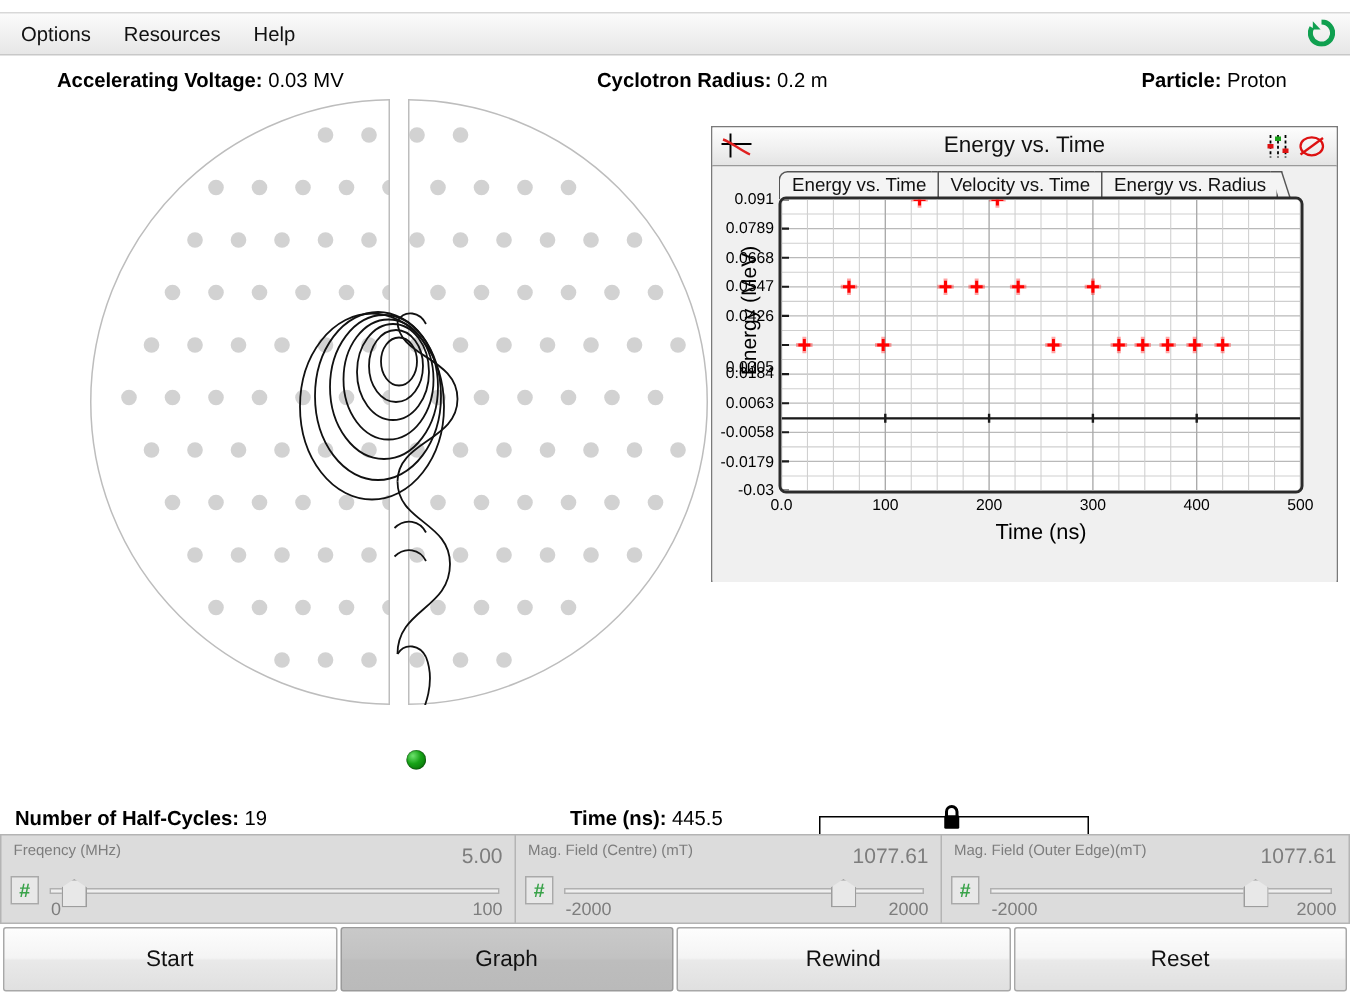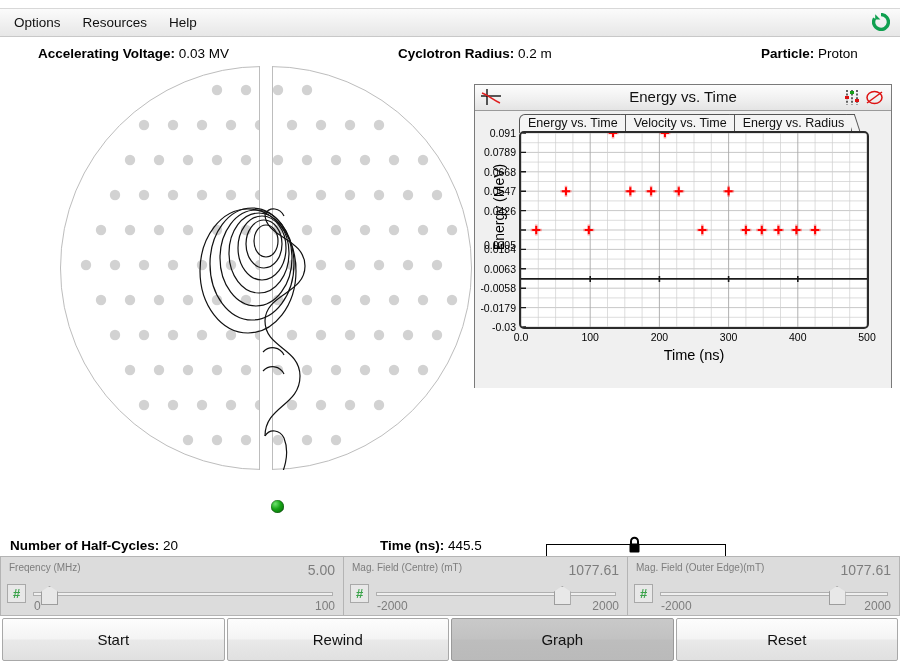--- a/index.html
+++ b/index.html
@@ -560,21 +560,21 @@
         <div class="xlabel-item" style="left: 209.6px;">300</div>
         <div class="xlabel-item" style="left: 278.8px;">400</div>
         <div class="xlabel-item" style="left: 348px;">500</div>
       </div>
     <div id="xaxis-title">Time (ns)</div>
   </div>
 </div>
 
 <div class="readout" id="r-halfcycles">
   <b>Number of Half-Cycles:</b>
-  <span class="val">20</span>
+  <span class="val">19</span>
 </div>
 <div class="readout" id="r-time">
   <b>Time (ns):</b>
   <span class="val">445.5</span>
 </div>
 
 <div id="lock-bracket"></div>
 <span id="lock-icon">
   <svg viewBox="0 0 15 18" width="15" height="18">
     <path d="M4 8 L4 5.2 A3.5 3.5 0 0 1 11 5.2 L11 8" fill="none" stroke="#000" stroke-width="2"></path>
@@ -607,16 +607,16 @@
       <div class="sp-icon">#</div>
       <div class="sp-track" style="width: 228px;"></div>
       <div class="sp-thumb" style="left: 200.56px;"></div>
       <div class="sp-min">-2000</div>
       <div class="sp-max">2000</div>
     </div>
   </div>
 
 <div id="buttonbar">
   <div class="bigbtn">Start</div>
+  <div class="bigbtn pressed">Graph</div>
   <div class="bigbtn">Rewind</div>
-  <div class="bigbtn pressed">Graph</div>
   <div class="bigbtn">Reset</div>
 </div>
 
 </body></html>

